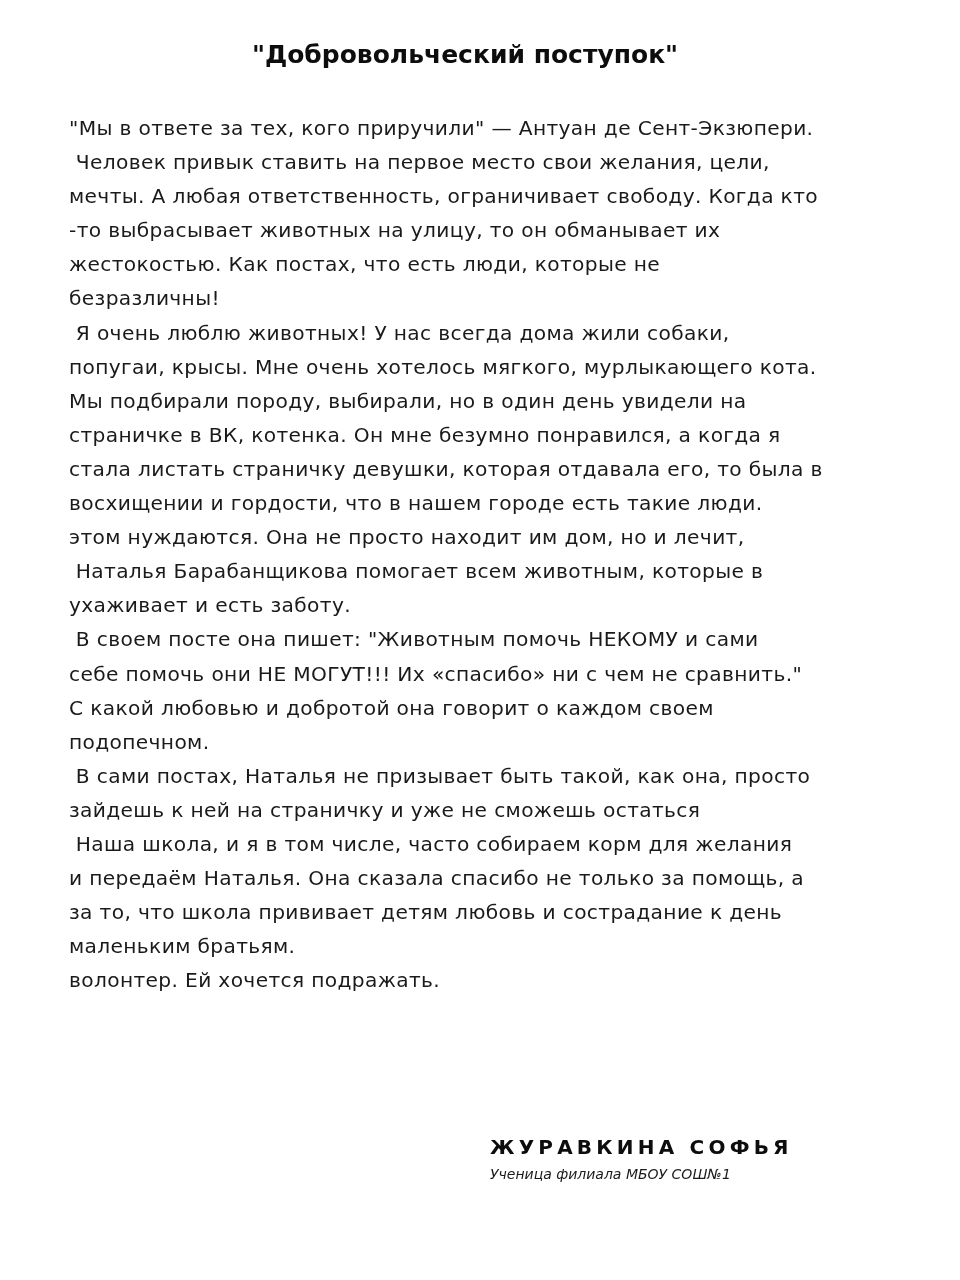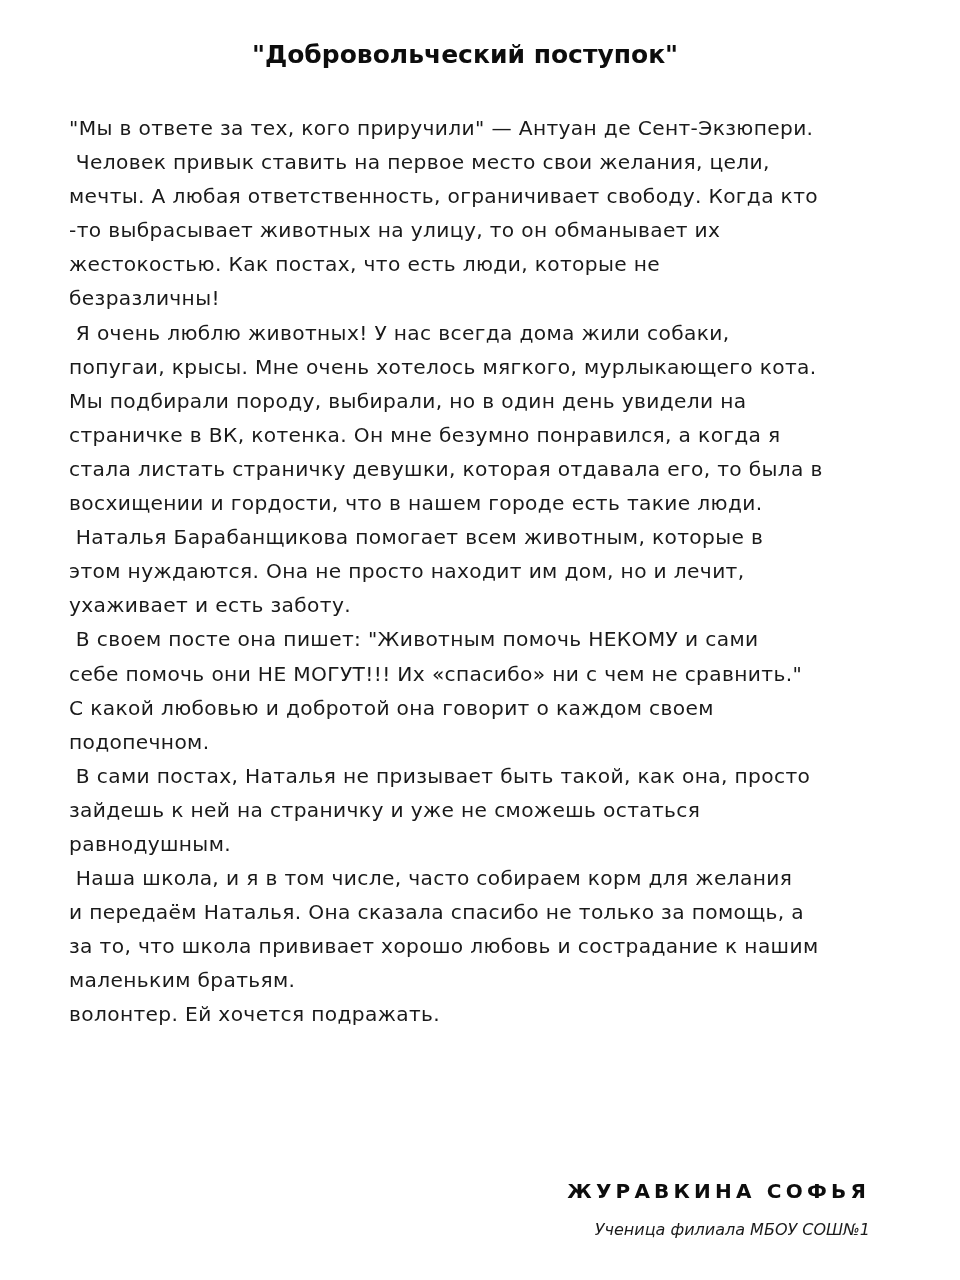--- a/index.html
+++ b/index.html
@@ -44,37 +44,36 @@
       letter-spacing: 0.35px;
       color: #1a1a1a;
     }
     .line {
       display: block;
       white-space: pre;
     }
     .signature {
       position: absolute;
       left: 490px;
-      top: 1176px;
+      top: 1132px;
       width: 380px;
-      text-align: right;
+      text-align: left;
     }
     .sig-name {
       font-family: "DejaVu Sans", sans-serif;
       font-weight: bold;
       font-size: 20px;
       letter-spacing: 4.2px;
       color: #0d0d0d;
       line-height: 30px;
     }
     .sig-role {
-      margin-top: 12px;
       font-family: "DejaVu Sans", sans-serif;
       font-style: italic;
-      font-size: 16px;
+      font-size: 14px;
       line-height: 24px;
       color: #1a1a1a;
     }
   </style>
 </head>
 <body>
 
 <div class="page">
   <div class="title">"Добровольческий поступок"</div>
 
@@ -84,33 +83,32 @@
     <span class="line">мечты. А любая ответственность, ограничивает свободу. Когда кто</span>
     <span class="line">-то выбрасывает животных на улицу, то он обманывает их</span>
     <span class="line">жестокостью. Как постах, что есть люди, которые не</span>
     <span class="line">безразличны!</span>
     <span class="line"> Я очень люблю животных! У нас всегда дома жили собаки,</span>
     <span class="line">попугаи, крысы. Мне очень хотелось мягкого, мурлыкающего кота.</span>
     <span class="line">Мы подбирали породу, выбирали, но в один день увидели на</span>
     <span class="line">страничке в ВК, котенка. Он мне безумно понравился, а когда я</span>
     <span class="line">стала листать страничку девушки, которая отдавала его, то была в</span>
     <span class="line">восхищении и гордости, что в нашем городе есть такие люди.</span>
+    <span class="line">этом нуждаются. Она не просто находит им дом, но и лечит,</span>
     <span class="line"> Наталья Барабанщикова помогает всем животным, которые в</span>
-    <span class="line">этом нуждаются. Она не просто находит им дом, но и лечит,</span>
     <span class="line">ухаживает и есть заботу.</span>
     <span class="line"> В своем посте она пишет: "Животным помочь НЕКОМУ и сами</span>
     <span class="line">себе помочь они НЕ МОГУТ!!! Их «спасибо» ни с чем не сравнить."</span>
     <span class="line">С какой любовью и добротой она говорит о каждом своем</span>
     <span class="line">подопечном.</span>
     <span class="line"> В сами постах, Наталья не призывает быть такой, как она, просто</span>
     <span class="line">зайдешь к ней на страничку и уже не сможешь остаться</span>
-    <span class="line">равнодушным.</span>
     <span class="line"> Наша школа, и я в том числе, часто собираем корм для желания</span>
     <span class="line">и передаём Наталья. Она сказала спасибо не только за помощь, а</span>
-    <span class="line">за то, что школа прививает хорошо любовь и сострадание к нашим</span>
+    <span class="line">за то, что школа прививает детям любовь и сострадание к день</span>
     <span class="line">маленьким братьям.</span>
     <span class="line">волонтер. Ей хочется подражать.</span>
   </div>
 
   <div class="signature">
     <div class="sig-name">ЖУРАВКИНА СОФЬЯ</div>
     <div class="sig-role">
       <div>Ученица филиала МБОУ СОШ№1</div>
     </div>
   </div>

